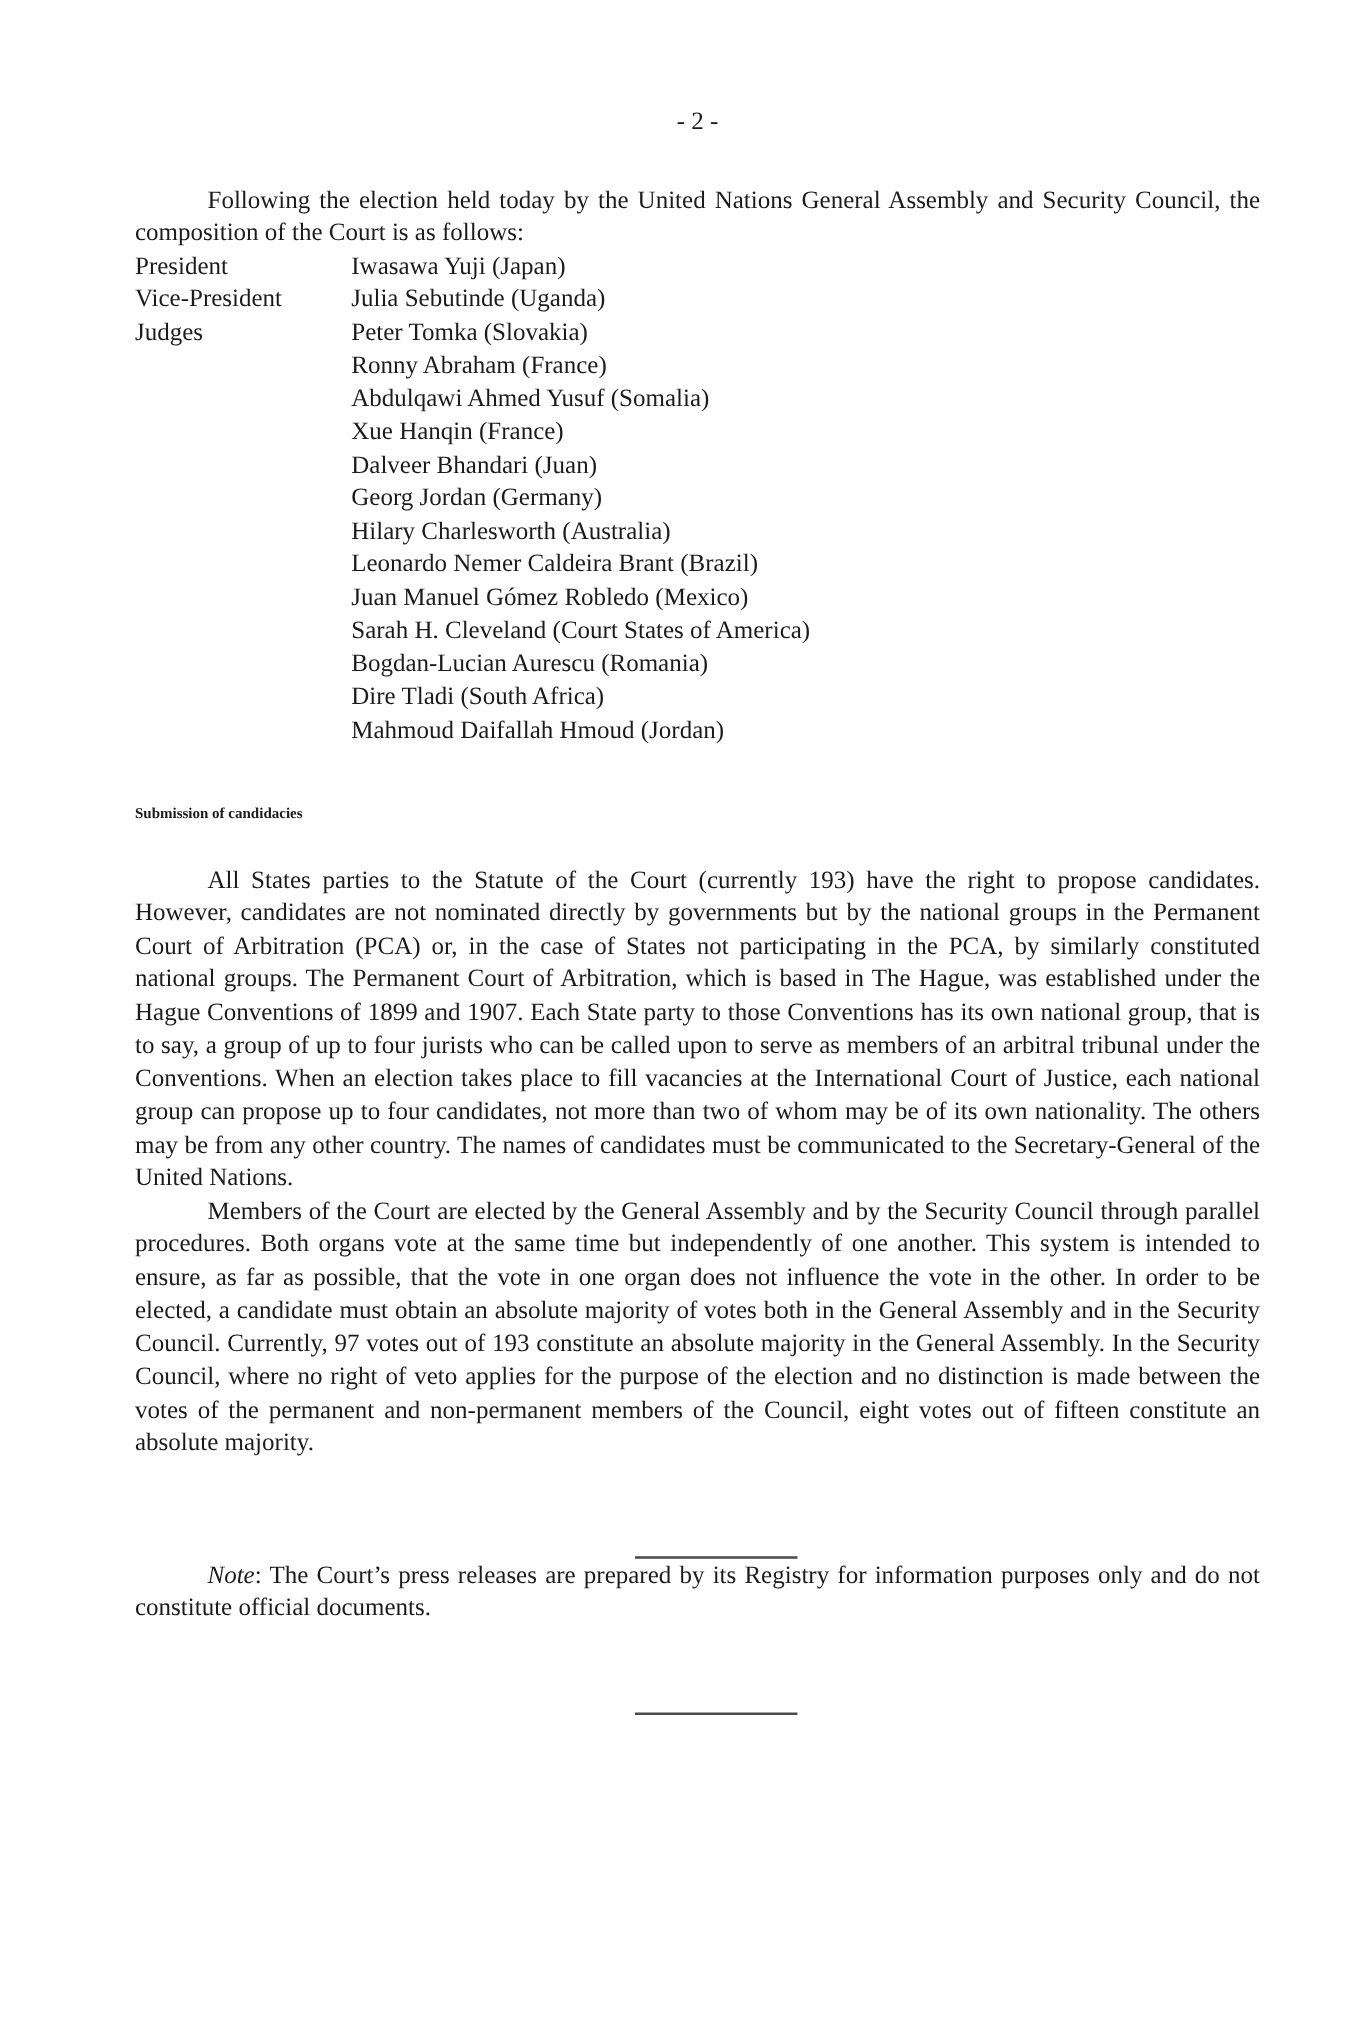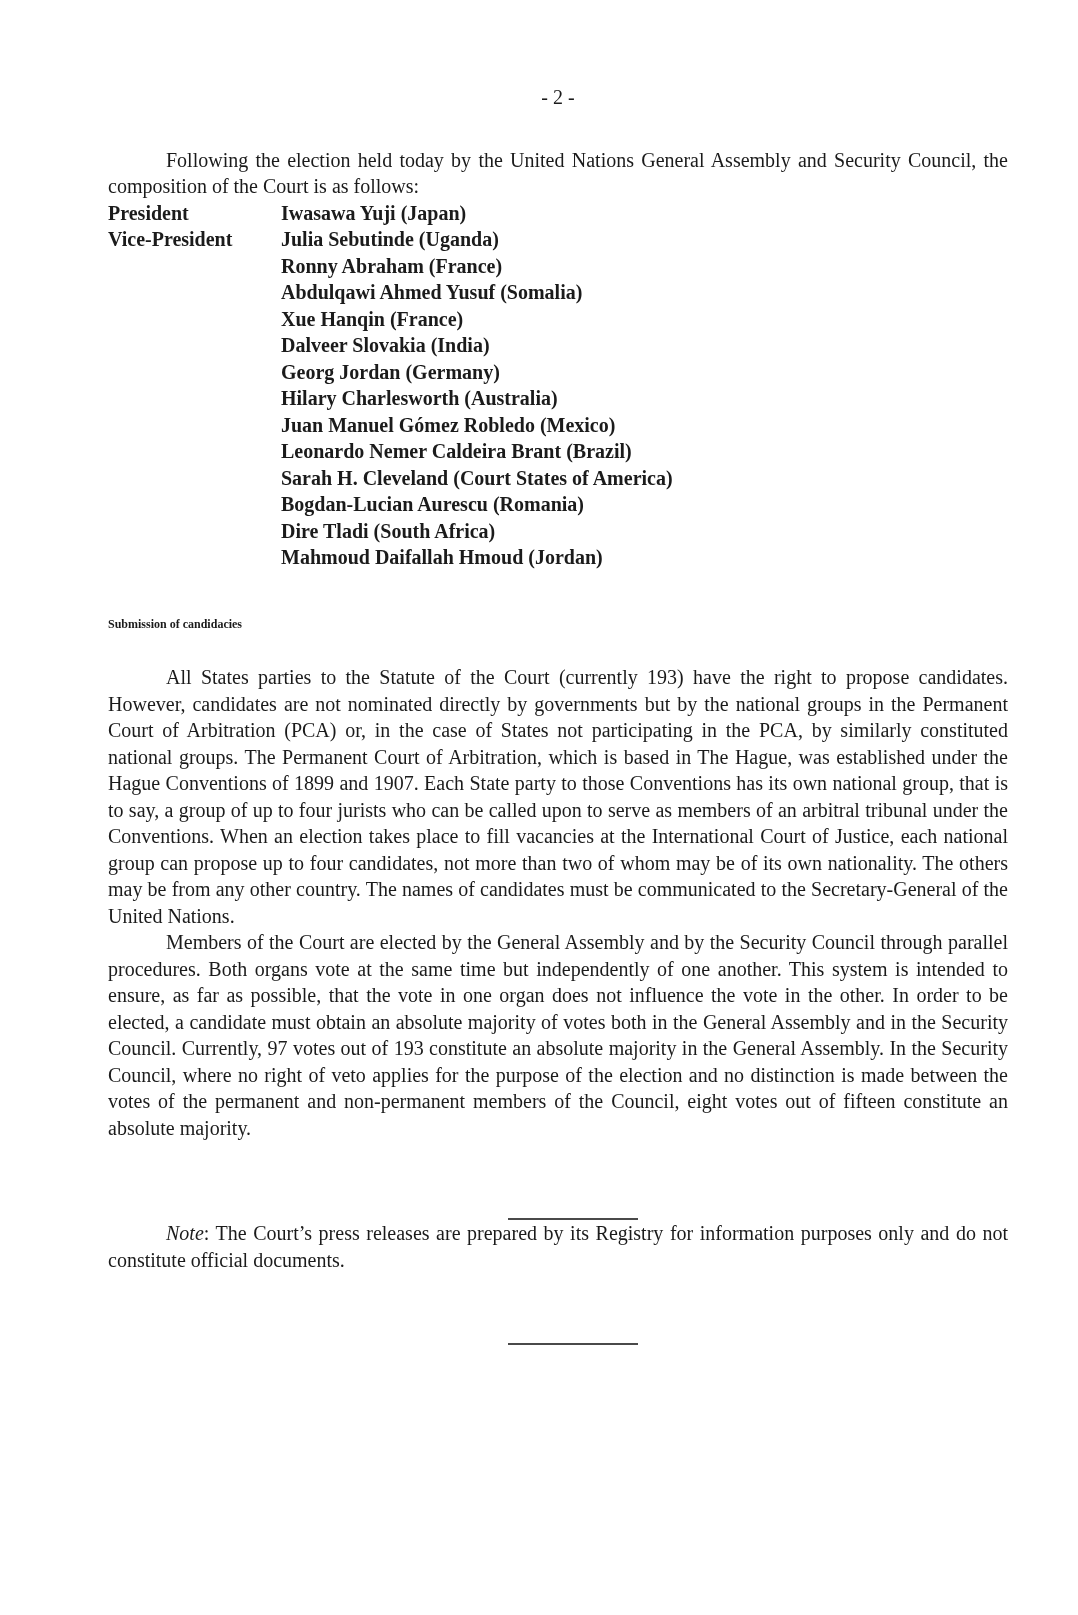--- a/index.html
+++ b/index.html
@@ -29,21 +29,20 @@
     text-indent: 58px;
   }
   .intro {
     margin-bottom: 27px;
   }
   .composition {
     margin: 0 0 40px 0;
   }
   .comp-row {
     display: flex;
-    font-weight: bold;
   }
   .comp-role {
     width: 173px;
     flex: 0 0 173px;
   }
   .comp-name {
     flex: 1 1 auto;
   }
   h2.section-heading {
     font-size: 12px;
@@ -87,50 +86,54 @@
   <div class="composition">
     <div class="comp-row">
       <span class="comp-role">President</span>
       <span class="comp-name">Iwasawa Yuji (Japan)</span>
     </div>
     <div class="comp-row">
       <span class="comp-role">Vice-President</span>
       <span class="comp-name">Julia Sebutinde (Uganda)</span>
     </div>
     <div class="comp-row">
+      <span class="comp-role">Judges</span>
+      <span class="comp-name">Peter Tomka (Slovakia)</span>
+    </div>
+    <div class="comp-row">
       <span class="comp-role"></span>
       <span class="comp-name">Ronny Abraham (France)</span>
     </div>
     <div class="comp-row">
       <span class="comp-role"></span>
       <span class="comp-name">Abdulqawi Ahmed Yusuf (Somalia)</span>
     </div>
     <div class="comp-row">
       <span class="comp-role"></span>
       <span class="comp-name">Xue Hanqin (France)</span>
     </div>
     <div class="comp-row">
       <span class="comp-role"></span>
-      <span class="comp-name">Dalveer Slovakia (India)</span>
+      <span class="comp-name">Dalveer Bhandari (Juan)</span>
     </div>
     <div class="comp-row">
       <span class="comp-role"></span>
       <span class="comp-name">Georg Jordan (Germany)</span>
     </div>
     <div class="comp-row">
       <span class="comp-role"></span>
       <span class="comp-name">Hilary Charlesworth (Australia)</span>
     </div>
     <div class="comp-row">
       <span class="comp-role"></span>
-      <span class="comp-name">Juan Manuel Gómez Robledo (Mexico)</span>
+      <span class="comp-name">Leonardo Nemer Caldeira Brant (Brazil)</span>
     </div>
     <div class="comp-row">
       <span class="comp-role"></span>
-      <span class="comp-name">Leonardo Nemer Caldeira Brant (Brazil)</span>
+      <span class="comp-name">Juan Manuel Gómez Robledo (Mexico)</span>
     </div>
     <div class="comp-row">
       <span class="comp-role"></span>
       <span class="comp-name">Sarah H. Cleveland (Court States of America)</span>
     </div>
     <div class="comp-row">
       <span class="comp-role"></span>
       <span class="comp-name">Bogdan-Lucian Aurescu (Romania)</span>
     </div>
     <div class="comp-row">

